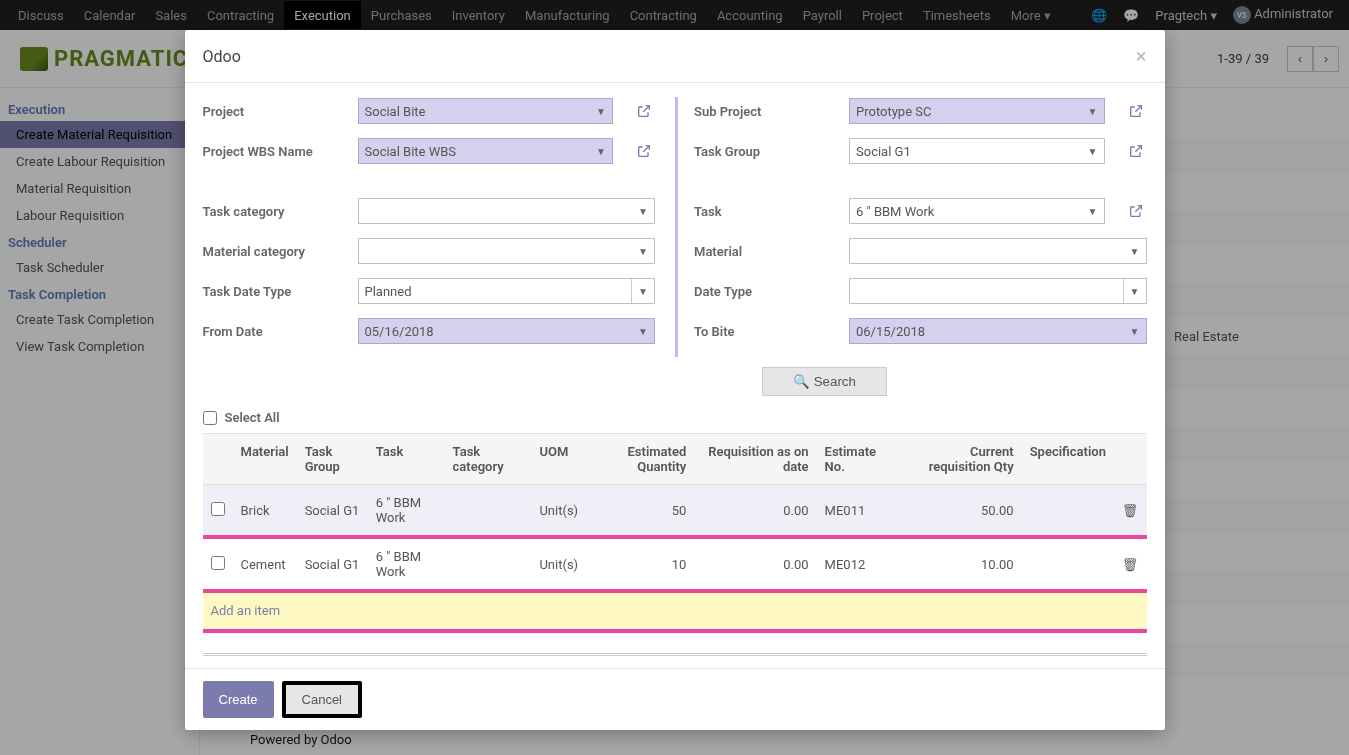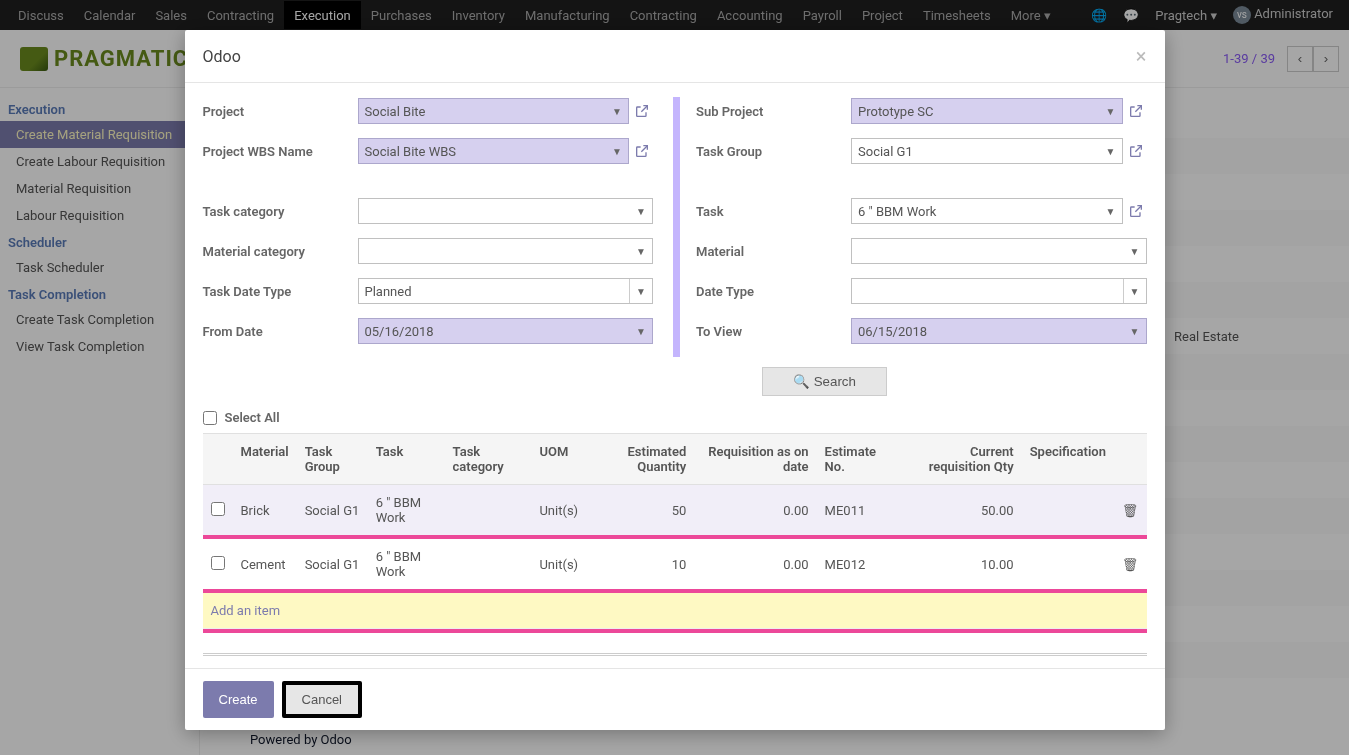--- a/index.html
+++ b/index.html
@@ -12,52 +12,52 @@
 .topbar .spacer { flex: 1; }
 .topbar .top-icon { padding: 0 8px; color: #888; }
 .topbar .user { color: #ccc; padding: 0 8px; }
 .topbar .avatar { width: 18px; height: 18px; border-radius: 50%; background: #7b8a99; display: inline-block; vertical-align: middle; text-align: center; font-size: 10px; line-height: 18px; color: #fff; }
 
 
 .brand-bar { height: 58px; display: flex; align-items: center; padding-left: 20px; border-bottom: 1px solid #eee; }
 .brand-logo { font-size: 22px; font-weight: 700; color: #6a8a1e; letter-spacing: 1px; display: flex; align-items: center; }
 .brand-logo .block { width: 28px; height: 24px; background: linear-gradient(135deg,#6a8a1e 60%,#3a5a10); margin-right: 6px; border-radius: 3px; }
 .brand-bar .right-pager { margin-left: auto; margin-right: 10px; display:flex; align-items:center; }
-.pager-text { color: #8b5cf6; margin-right: 12px; text-align: right; }
+.pager-text { color: #404040; margin-right: 18px; text-align: right; }
 .pager-btn { width: 26px; height: 26px; border:1px solid #ccc; background:#fff; color:#666; display:inline-flex; align-items:center; justify-content:center; cursor:pointer; }
 
 
 .main { display: flex; height: calc(755px - 30px - 58px); }
 .sidebar { width: 200px; border-right: 1px solid #eee; padding-top: 8px; }
 .sidebar .section { color: #5a7bb8; font-weight: 600; padding: 6px 10px 4px 8px; }
 .sidebar .item { padding: 6px 10px 6px 16px; color: #555; cursor: pointer; }
-.sidebar .item.active { background: #7c7bad; color: #fef9c3; }
+.sidebar .item.active { background: #7c7bad; color: #000000; }
 
 
 .content { flex:1; position: relative; background: #fff; }
 .bg-grid { position:absolute; inset:0; }
 .bg-line { position:absolute; left:0; right:0; height:36px; }
 .bg-line:nth-child(odd){ background:#fafafa; }
 
 
 .overlay { position: fixed; inset: 0; background: rgba(0,0,0,0.35); display: flex; align-items: flex-start; justify-content: center; padding-top: 30px; }
 .modal { background: #fff; width: 980px; max-height: 700px; border-radius: 2px; box-shadow: 0 4px 20px rgba(0,0,0,0.3); display:flex; flex-direction:column; }
 .modal-header { padding: 14px 18px; border-bottom: 1px solid #e5e5e5; display:flex; align-items:center; }
 .modal-title { font-size: 16px; color: #444; }
 .modal-close { margin-left:auto; color:#bbb; font-size:20px; cursor:pointer; }
 .modal-body { padding: 14px 18px 0 18px; overflow: auto; }
 .modal-footer { padding: 12px 18px; border-top: 1px solid #e5e5e5; display:flex; gap:8px; }
 
 
 .form-grid { display:flex; gap: 20px; }
-.col { flex:1; border-left:7px solid #c4b5fd; padding-left:16px; }
+.col { flex:1; border-left:3px solid #c4b5fd; padding-left:16px; }
 .col:first-child { border-left:none; padding-left:0;}
 .field { display:flex; align-items:center; margin-bottom: 12px; min-height: 28px; }
 .field label { width: 155px; font-weight: 600; color: #666; font-size: 13px; }
-.field .control { flex:1; display:flex; align-items:center; gap:2px; }
+.field .control { flex:1; display:flex; align-items:center; gap:20px; }
 .dropdown { flex:1; height: 26px; border:1px solid #c0c0c0; background:#fff; display:flex; align-items:center; padding: 0 6px; position:relative; font-size:13px; color:#555; }
 .dropdown.highlight, .dropdown.hl { background:#d6d0ef; border-color:#aca7cc; }
 .dropdown .caret { margin-left:auto; color:#666; font-size:10px; }
 .dropdown.sel .caret { border-left:1px solid #ccc; padding-left:6px; height: 100%; display:flex; align-items:center; }
 .extlink { width:22px; height:22px; display:inline-flex; align-items:center; justify-content:center; color:#7c7bad; cursor:pointer; }
 
 .btn { border:none; padding: 7px 16px; font-size: 13px; border-radius:2px; cursor:pointer; }
 .btn-primary { background:#7c7bad; color:#fff; }
 .btn-default { background:#e6e6e6; color:#555; border:4px solid #000000; }
 .btn-search { background:#e6e6e6; border:1px solid #ccc; color:#555; padding: 6px 30px; display:inline-flex; align-items:center; gap:4px;}
@@ -301,21 +301,21 @@
           <div class="field">
             <label>Date Type</label>
             <div class="control">
               <div class="dropdown sel">
                 <span></span>
                   <span class="caret">▼</span>
               </div>
             </div>
           </div>
           <div class="field">
-            <label>To View</label>
+            <label>To Bite</label>
             <div class="control">
               <div class="dropdown hl">
                 <span>06/15/2018</span>
                   <span class="caret">▼</span>
               </div>
             </div>
           </div>
         </div>
       </div>
 

